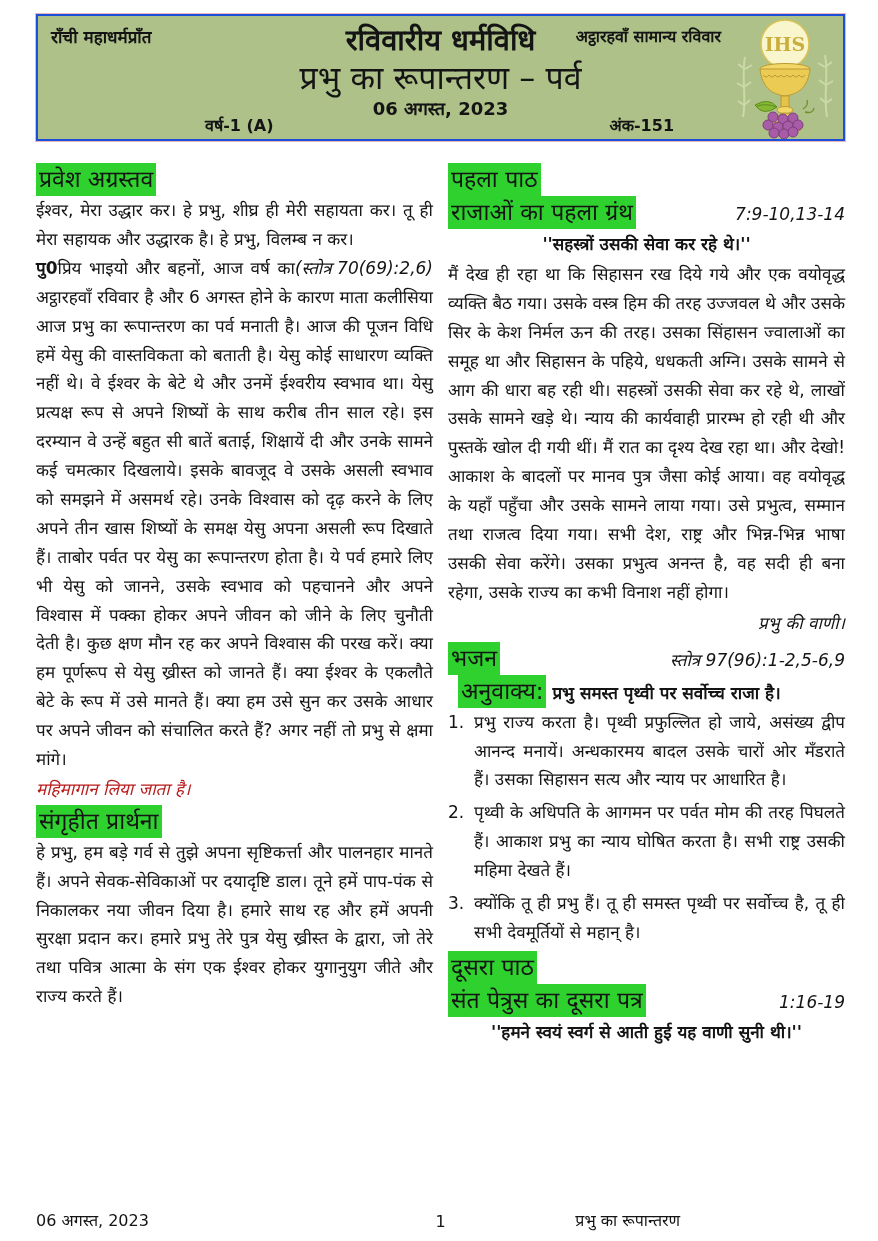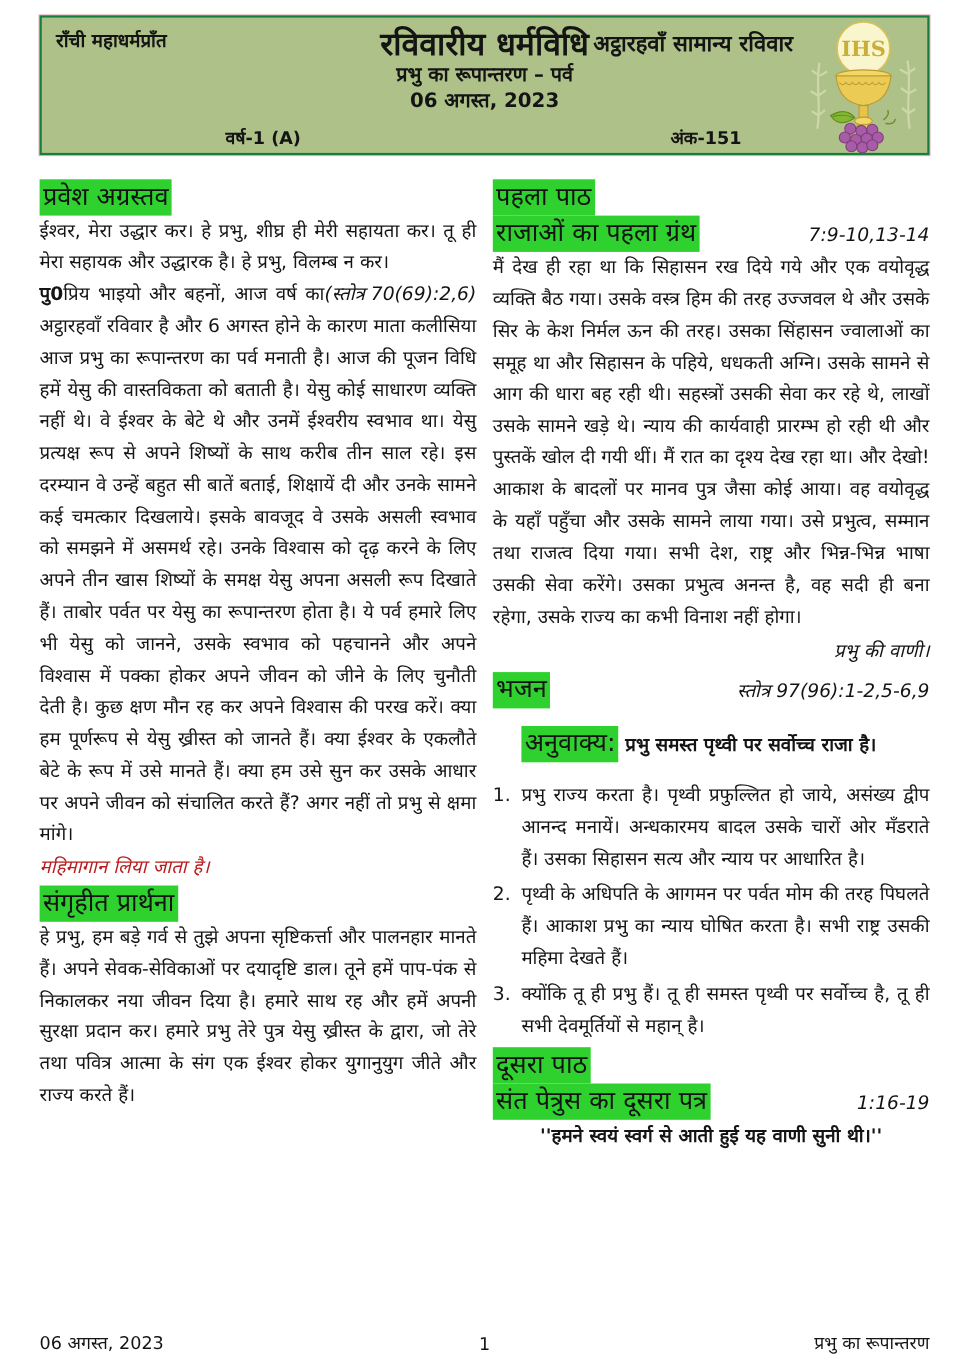--- a/index.html
+++ b/index.html
@@ -11,61 +11,61 @@
   }
   .page{
     width:878px;height:1241px;box-sizing:border-box;
     padding:14px 33px 10px 36px;
     display:flex;flex-direction:column;
   }
   
   .header{
     position:relative;height:127px;box-sizing:border-box;
     background:#aec189;
-    border:2px solid #15803d;
+    border:2px solid #1d4ed8;
     box-shadow:0 0 0 1px #e9b7bd;
     flex:none;
   }
   .h-left{position:absolute;top:9px;left:13px;font-weight:bold;font-size:17px;}
-  .h-right{position:absolute;top:9px;right:122px;font-weight:bold;font-size:20px;}
+  .h-right{position:absolute;top:9px;right:122px;font-weight:bold;font-size:16px;}
   .h-center{text-align:center;padding-top:6px;line-height:1.25;}
   .h-title1{font-size:29px;font-weight:bold;}
-  .h-title2{font-size:18px;font-weight:bold;}
+  .h-title2{font-size:32px;font-weight:normal;}
   .h-date{font-size:18px;font-weight:bold;}
   .h-bottom{position:absolute;left:0;right:0;bottom:3px;display:flex;font-weight:bold;font-size:16px;justify-content:flex-end;}
   .h-bottom span{flex:1;text-align:center;}
   .h-art{position:absolute;top:1px;right:6px;width:104px;height:122px;}
   
   .columns{display:flex;gap:15px;margin-top:22px;flex:1;}
   .col{flex:1;min-width:0;font-size:17px;line-height:1.7;}
   .hl{
     display:inline-block;background:#2ed12e;font-weight:normal;
     font-size:23px;line-height:1.35;padding:1px 3px;
   }
   p.just{margin:0;text-align:justify;}
   .ref{float:right;font-style:italic;font-weight:normal;}
   .red-rubric{color:#b91c1c;font-style:italic;margin:1px 0;}
   .bold{font-weight:bold;}
   .headline{margin:0;}
   .bookline{display:flex;align-items:baseline;justify-content:space-between;margin:0;}
   .bookline .iref{font-style:italic;white-space:nowrap;padding-left:8px;text-align:right;}
   .quote{font-weight:bold;text-align:center;margin:1px 0;}
   .right-it{text-align:right;font-style:italic;margin:2px 0 4px 0;}
-  .antiphon{font-weight:bold;padding-left:10px;margin:16px;}
+  .antiphon{font-weight:bold;padding-left:10px;margin:0;}
   .verse{display:flex;margin:0 0 4px 0;}
   .vnum{flex:none;width:26px;}
   .vtext{flex:1;text-align:justify;}
   
   .footer{
     flex:none;display:flex;align-items:flex-end;
     font-size:16px;padding-top:8px;margin-top:auto;
   }
   .footer .f-left{flex:1;text-align:left;}
   .footer .f-center{flex:1;text-align:center;}
-  .footer .f-right{flex:1;text-align:right;}
+  .footer .f-right{flex:1;text-align:left;}
 </style>
 </head>
 <body>
 
 <div class="page">
 
   <div class="header">
     <div class="h-left">राँची महाधर्मप्राँत</div>
     <div class="h-right">अट्ठारहवाँ सामान्य रविवार</div>
     <div class="h-center">
@@ -123,20 +123,21 @@
       <p class="headline"><span class="hl">संगृहीत प्रार्थना</span></p>
       <p class="just">हे प्रभु, हम बड़े गर्व से तुझे अपना सृष्टिकर्त्ता और पालनहार मानते हैं।  अपने सेवक-सेविकाओं पर दयादृष्टि डाल।  तूने हमें पाप-पंक से निकालकर नया जीवन दिया है।  हमारे साथ रह और हमें अपनी सुरक्षा प्रदान कर।  हमारे प्रभु तेरे पुत्र येसु ख्रीस्त के द्वारा, जो तेरे तथा पवित्र आत्मा के संग एक ईश्वर होकर युगानुयुग जीते और राज्य करते हैं।</p>
     </div>
 
     <div class="col">
       <p class="headline"><span class="hl">पहला पाठ</span></p>
       <p class="bookline">
         <span class="hl">राजाओं का पहला ग्रंथ</span>
         <span class="iref">7:9-10,13-14</span>
       </p>
+      <div class="quote">''सहस्त्रों उसकी सेवा कर रहे थे।''</div>
       <p class="just">मैं देख ही रहा था कि सिहासन रख दिये गये और एक वयोवृद्ध व्यक्ति बैठ गया। उसके वस्त्र हिम की तरह उज्जवल थे और उसके सिर के केश निर्मल ऊन की तरह। उसका सिंहासन ज्वालाओं का समूह था और सिहासन के पहिये, धधकती अग्नि। उसके सामने से आग की धारा बह रही थी। सहस्त्रों उसकी सेवा कर रहे थे, लाखों उसके सामने खड़े थे। न्याय की कार्यवाही प्रारम्भ हो रही थी और पुस्तकें खोल दी गयी थीं। मैं रात का दृश्य देख रहा था। और देखो! आकाश के बादलों पर मानव पुत्र जैसा कोई आया। वह वयोवृद्ध के यहाँ पहुँचा और उसके सामने लाया गया। उसे प्रभुत्व, सम्मान तथा राजत्व दिया गया। सभी देश, राष्ट्र और भिन्न-भिन्न भाषा उसकी सेवा करेंगे। उसका प्रभुत्व अनन्त है, वह सदी ही बना रहेगा, उसके राज्य का कभी विनाश नहीं होगा।</p>
       <div class="right-it">प्रभु की वाणी।</div>
 
       <p class="bookline">
         <span class="hl">भजन</span>
         <span class="iref">स्तोत्र 97(96):1-2,5-6,9</span>
       </p>
       <p class="antiphon"><span class="hl">अनुवाक्य:</span><span> प्रभु समस्त पृथ्वी पर सर्वोच्च राजा है।</span></p>
 
       <div class="verse">

